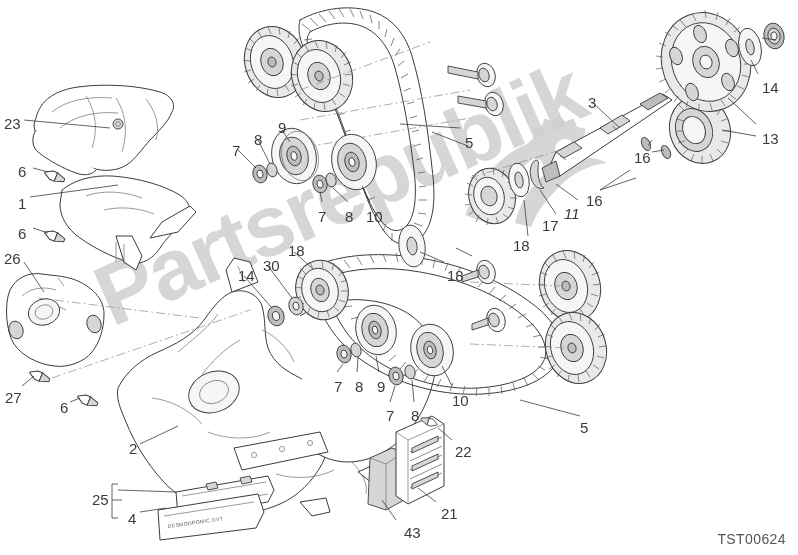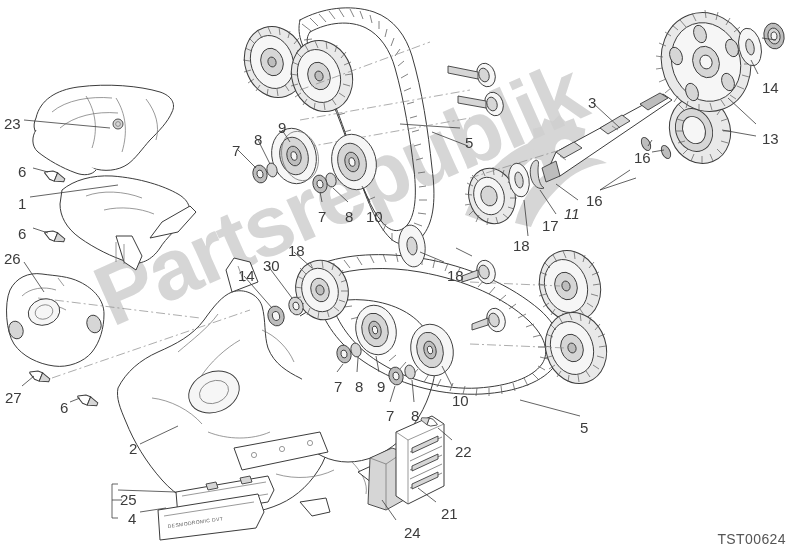--- a/index.html
+++ b/index.html
@@ -711,23 +711,23 @@
 
   <div id="artlabels">
       <div class="cal" style="left: 4px; top: 116px;">23</div>
       <div class="cal" style="left: 18px; top: 164px;">6</div>
       <div class="cal" style="left: 18px; top: 196px;">1</div>
       <div class="cal" style="left: 18px; top: 226px;">6</div>
       <div class="cal" style="left: 4px; top: 251px; text-align: right;">26</div>
       <div class="cal" style="left: 5px; top: 390px;">27</div>
       <div class="cal" style="left: 60px; top: 400px;">6</div>
       <div class="cal" style="left: 129px; top: 441px;">2</div>
-      <div class="cal" style="left: 120px; top: 492px;">25</div>
+      <div class="cal" style="left: 92px; top: 492px;">25</div>
       <div class="cal" style="left: 128px; top: 511px;">4</div>
-      <div class="cal" style="left: 404px; top: 525px;">24</div>
+      <div class="cal" style="left: 404px; top: 525px;">43</div>
       <div class="cal" style="left: 441px; top: 506px;">21</div>
       <div class="cal" style="left: 455px; top: 444px;">22</div>
       <div class="cal" style="left: 232px; top: 143px;">7</div>
       <div class="cal" style="left: 254px; top: 132px;">8</div>
       <div class="cal" style="left: 278px; top: 120px;">9</div>
       <div class="cal" style="left: 318px; top: 209px;">7</div>
       <div class="cal" style="left: 345px; top: 209px;">8</div>
       <div class="cal" style="left: 366px; top: 209px;">10</div>
       <div class="cal" style="left: 465px; top: 135px;">5</div>
       <div class="cal" style="left: 238px; top: 268px;">14</div>

